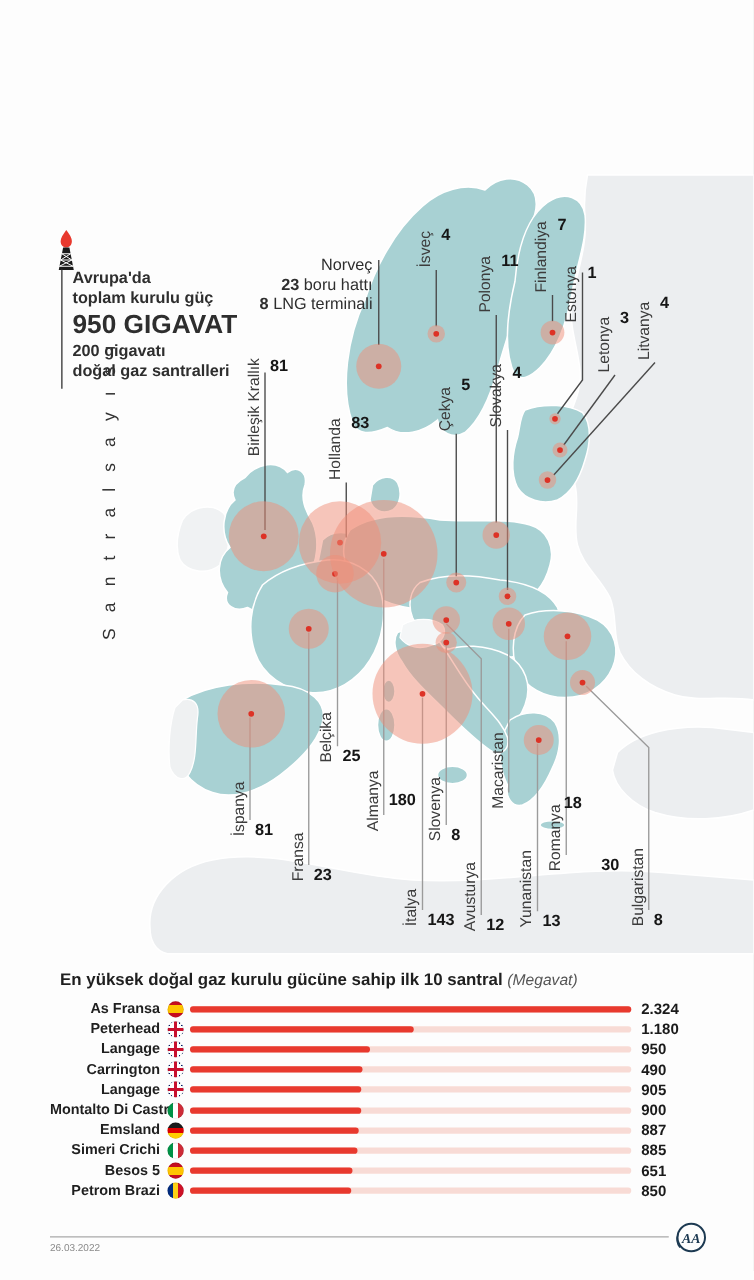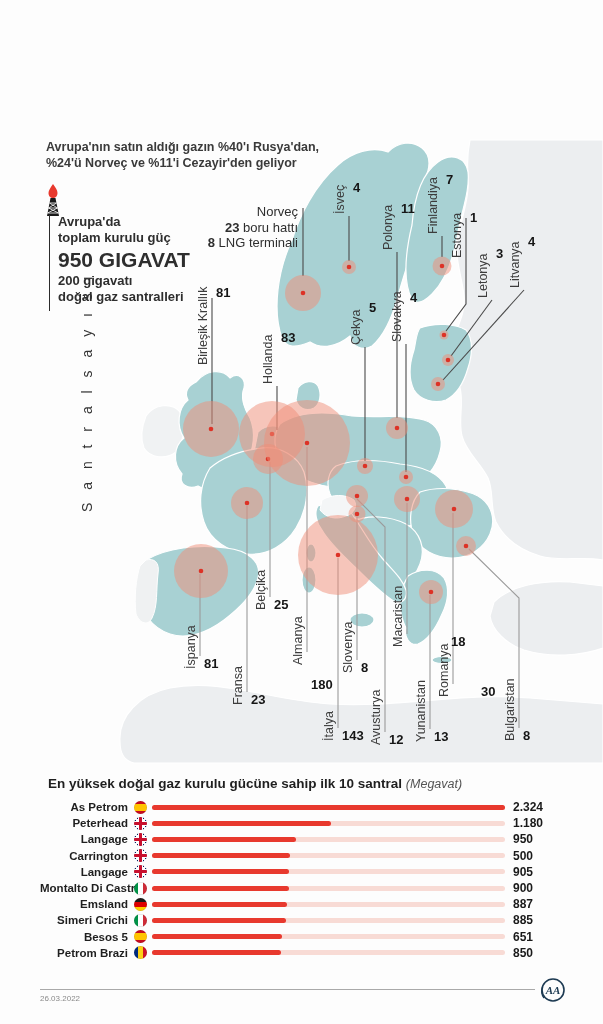--- a/index.html
+++ b/index.html
@@ -156,22 +156,20 @@
         <circle cx="407" cy="499" r="2.3" fill="#dd3226"></circle>
         <circle cx="431" cy="592" r="12" fill="#ef8e77" fill-opacity="0.5"></circle>
         <circle cx="431" cy="592" r="2.3" fill="#dd3226"></circle>
         <circle cx="454" cy="509" r="19" fill="#ef8e77" fill-opacity="0.5"></circle>
         <circle cx="454" cy="509" r="2.3" fill="#dd3226"></circle>
         <circle cx="466" cy="546" r="10" fill="#ef8e77" fill-opacity="0.5"></circle>
         <circle cx="466" cy="546" r="2.3" fill="#dd3226"></circle>
       </g>
   </svg>
 
-  <div id="subtitle">Avrupa'nın satın aldığı gazın %40'ı Rusya'dan,
-%24'ü Norveç ve %11'i Cezayir'den geliyor</div>
 
   <svg id="derrick" width="22" height="34" viewBox="0 0 22 34">
     <path d="M11 0 C13.5 3.5 15.5 6 15.5 9 C15.5 12 13.5 14 11 14 C8.5 14 6.5 12 6.5 9 C6.5 6.5 8.5 3.5 11 0 Z" fill="#e8392e"></path>
     <path d="M8.5 14 L13.5 14 L17 32 L5 32 Z" fill="#1a1a1a"></path>
     <path d="M7.5 19 H14.5 M6.5 24 H15.5 M5.5 29 H16.5 M7.5 19 L15.5 24 M14.5 19 L6.5 24 M6.5 24 L16.5 29 M15.5 24 L5.5 29" stroke="#ffffff" stroke-width="0.8" fill="none"></path>
   </svg>
   <div id="bracket"></div>
   <div id="infobox">
     <div>Avrupa'da</div>
     <div>toplam kurulu güç</div>
@@ -205,21 +203,21 @@
       <div class="map-num" style="left: 216px; top: 286px;">81</div>
       <div class="map-name" style="left: 275px; top: 370px;">Hollanda</div>
       <div class="map-num" style="left: 281px; top: 331px;">83</div>
       <div class="map-name" style="left: 363px; top: 331px;">Çekya</div>
       <div class="map-num" style="left: 369px; top: 301px;">5</div>
       <div class="map-name" style="left: 404px; top: 328px;">Slovakya</div>
       <div class="map-num" style="left: 410px; top: 291px;">4</div>
       <div class="map-name" style="left: 268px; top: 596px;">Belçika</div>
       <div class="map-num" style="left: 274px; top: 598px;">25</div>
       <div class="map-name" style="left: 305px; top: 651px;">Almanya</div>
-      <div class="map-num" style="left: 311px; top: 678px;">180</div>
+      <div class="map-num" style="left: 311px; top: 633px;">180</div>
       <div class="map-name" style="left: 245px; top: 691px;">Fransa</div>
       <div class="map-num" style="left: 251px; top: 693px;">23</div>
       <div class="map-name" style="left: 198px; top: 655px;">İspanya</div>
       <div class="map-num" style="left: 204px; top: 657px;">81</div>
       <div class="map-name" style="left: 336px; top: 727px;">İtalya</div>
       <div class="map-num" style="left: 342px; top: 729px;">143</div>
       <div class="map-name" style="left: 355px; top: 659px;">Slovenya</div>
       <div class="map-num" style="left: 361px; top: 661px;">8</div>
       <div class="map-name" style="left: 383px; top: 731px;">Avusturya</div>
       <div class="map-num" style="left: 389px; top: 733px;">12</div>
@@ -231,21 +229,21 @@
       <div class="map-num" style="left: 481px; top: 685px; text-align: center;">30</div>
       <div class="map-name" style="left: 517px; top: 727px;">Bulgaristan</div>
       <div class="map-num" style="left: 523px; top: 729px;">8</div>
     </div>
 
   <div id="chart-title">
     <b>En yüksek doğal gaz kurulu gücüne sahip ilk 10 santral </b><i>(Megavat)</i>
   </div>
   <div id="chart-rows">
       <div class="crow">
-        <span class="clabel">As Petrom</span>
+        <span class="clabel">As Fransa</span>
         <span class="flag flag-es"></span>
         <div class="cbar">
           <div class="ctrack" style="background: rgb(248, 219, 213);"></div>
           <div class="cfill" style="background: rgb(232, 57, 46); width: 353px;"></div>
         </div>
         <span class="cvalue">2.324</span>
       </div>
       <div class="crow">
         <span class="clabel">Peterhead</span>
         <span class="flag flag-gb"></span>
@@ -264,21 +262,21 @@
         </div>
         <span class="cvalue">950</span>
       </div>
       <div class="crow">
         <span class="clabel">Carrington</span>
         <span class="flag flag-gb"></span>
         <div class="cbar">
           <div class="ctrack" style="background: rgb(248, 219, 213);"></div>
           <div class="cfill" style="background: rgb(232, 57, 46); width: 138px;"></div>
         </div>
-        <span class="cvalue">500</span>
+        <span class="cvalue">490</span>
       </div>
       <div class="crow">
         <span class="clabel">Langage</span>
         <span class="flag flag-gb"></span>
         <div class="cbar">
           <div class="ctrack" style="background: rgb(248, 219, 213);"></div>
           <div class="cfill" style="background: rgb(232, 57, 46); width: 137px;"></div>
         </div>
         <span class="cvalue">905</span>
       </div>

